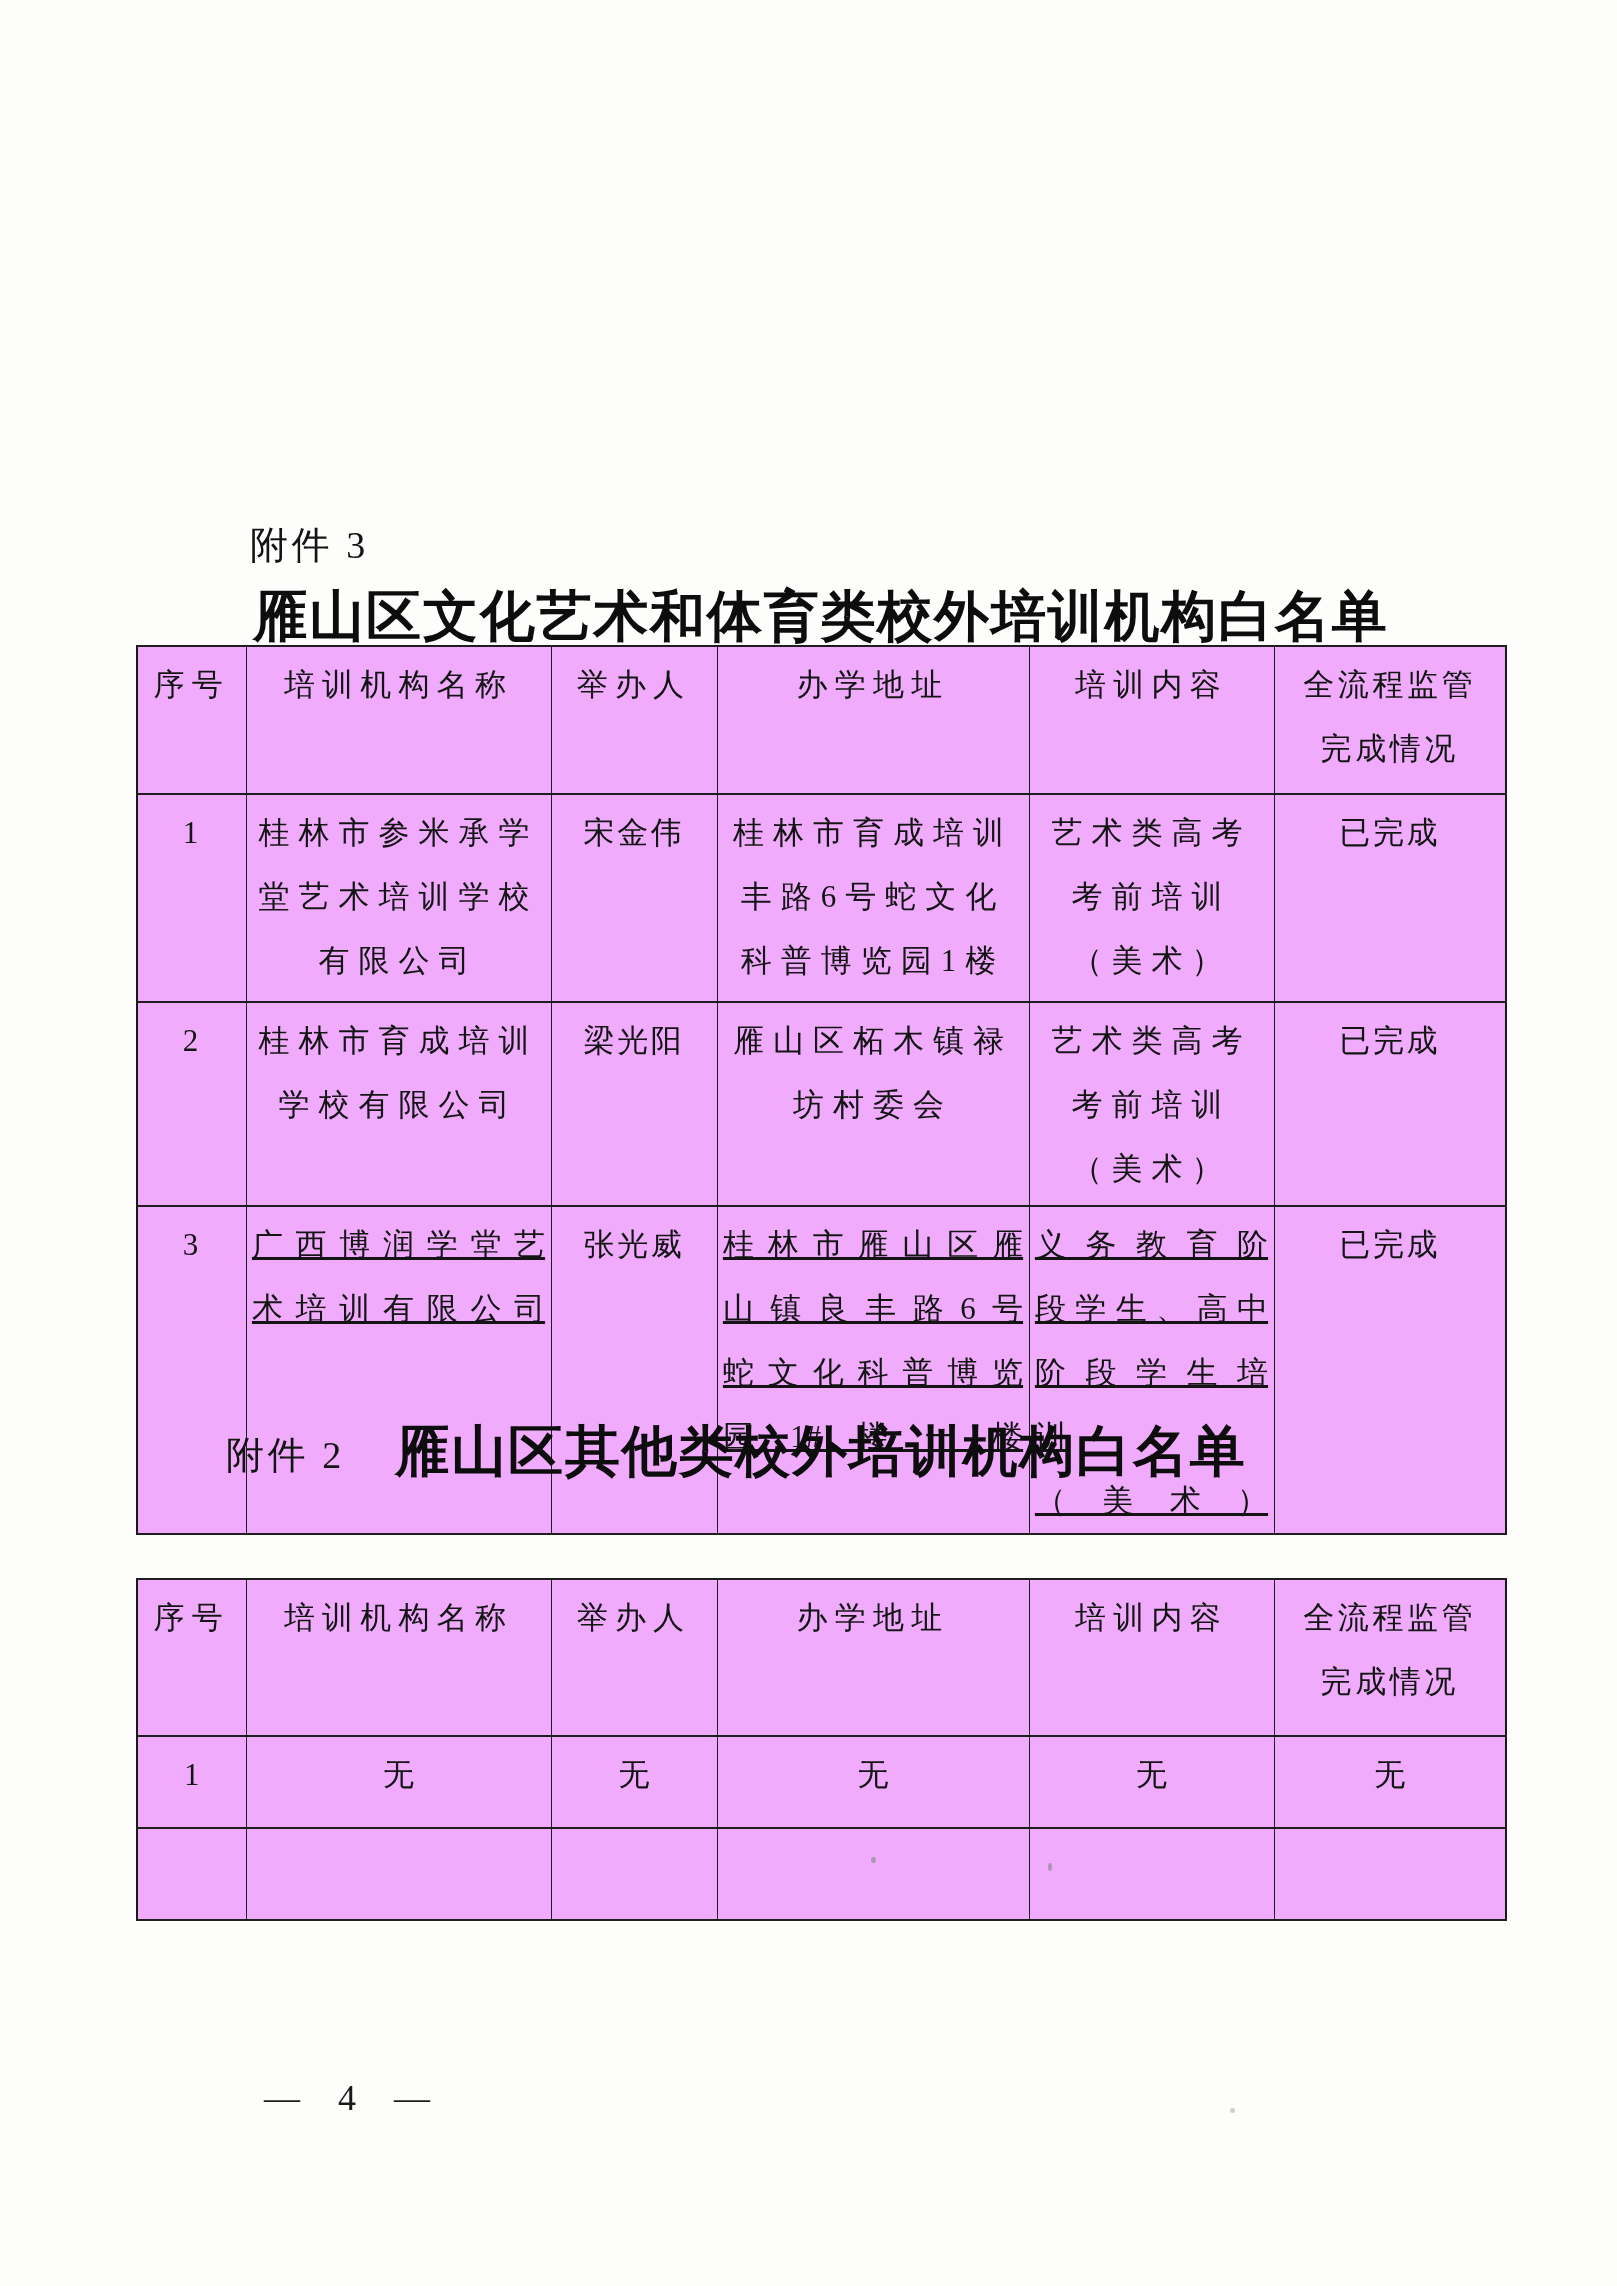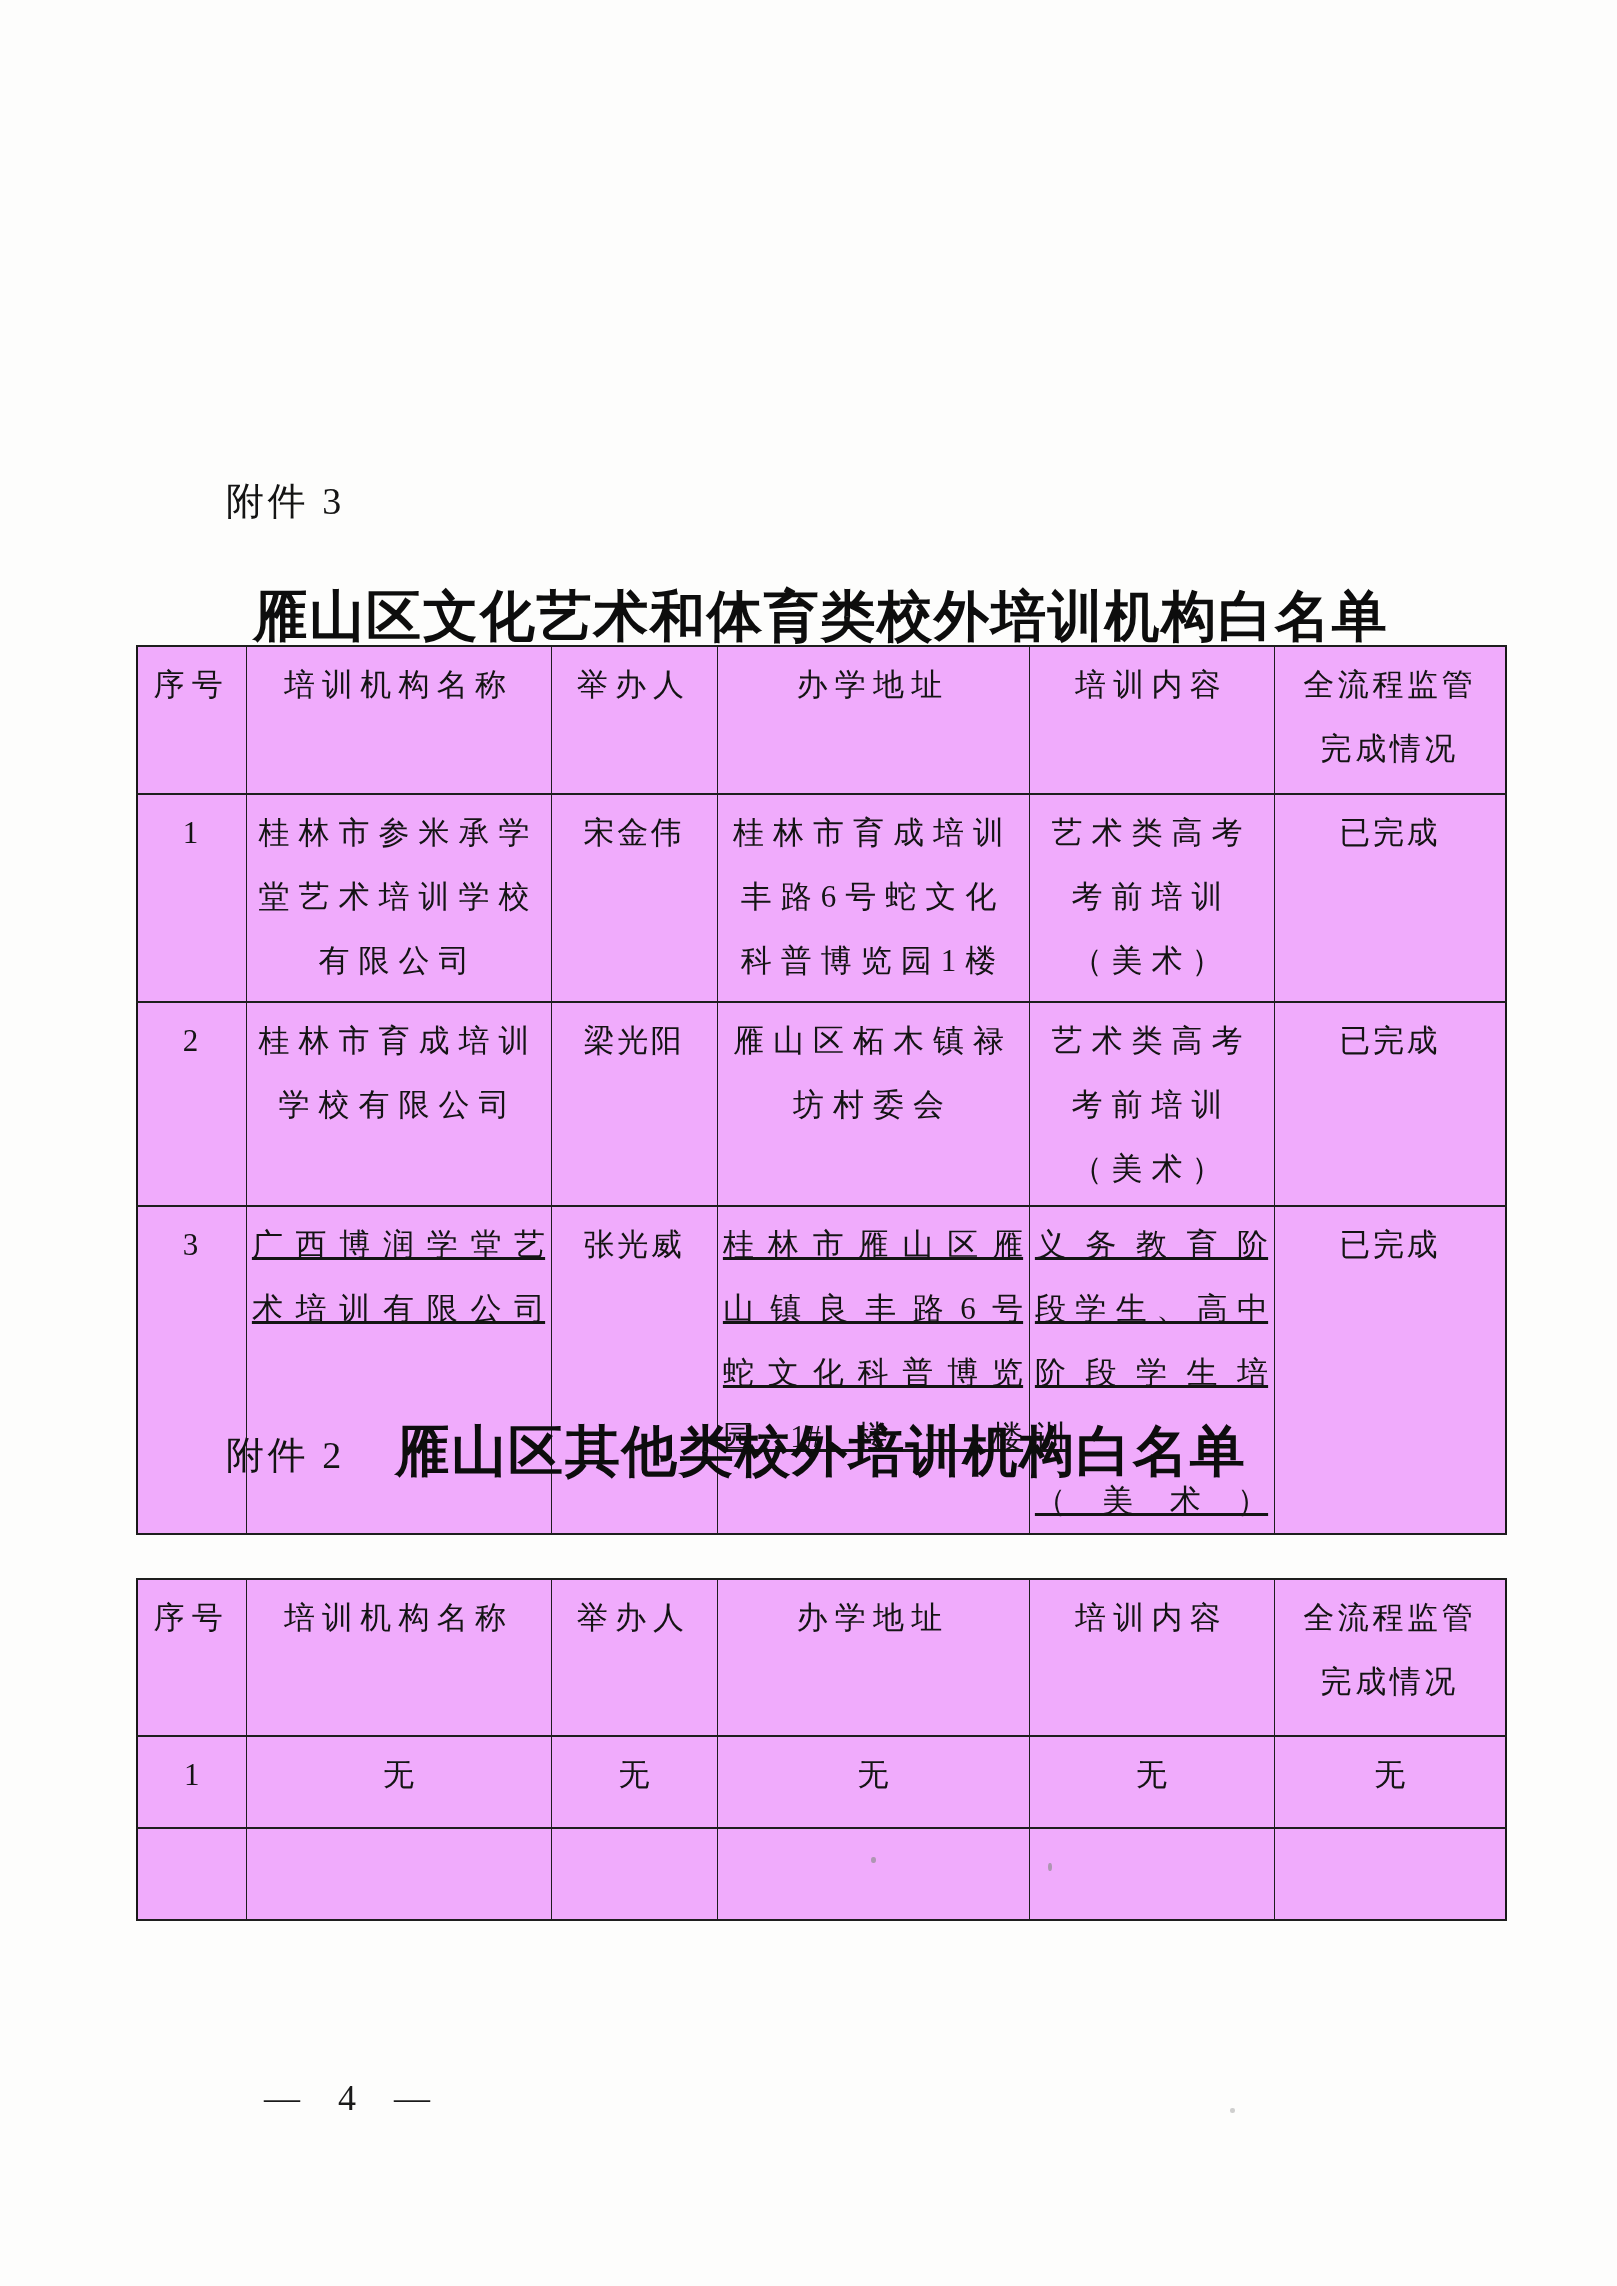--- a/index.html
+++ b/index.html
@@ -49,21 +49,21 @@
     font-size:36px;letter-spacing:14.5px;color:#1a1a1a;white-space:nowrap;
   }
   .speck{position:absolute;background:#8a8a8a;border-radius:50%;opacity:.65;}
   #speck1{left:871px;top:1857px;width:4.5px;height:6.3px;}
   #speck2{left:1048px;top:1863px;width:3.6px;height:8.1px;}
   #speck3{left:1230px;top:2108px;width:4.5px;height:4.5px;opacity:.4;}
 </style>
 </head>
 <body>
 
-<div class="attach-label" style="top:476px;">附件 3</div>
+<div class="attach-label" style="top:520px;margin-left:24px;">附件 3</div>
 
 <div class="doc-title" style="top:570px;margin-top:15px;">雁山区文化艺术和体育类校外培训机构白名单</div>
 
 <table class="doc-table" style="top:645px;">
   <colgroup>
     <col style="width:109px">
       <col style="width:305px">
       <col style="width:166px">
     <col style="width:312px">
       <col style="width:245px">

